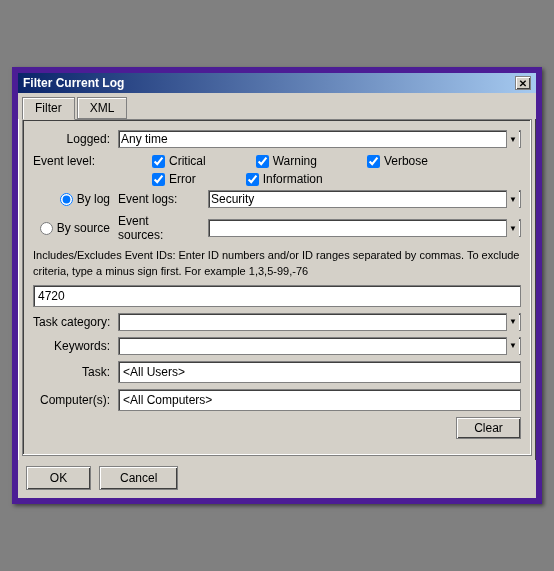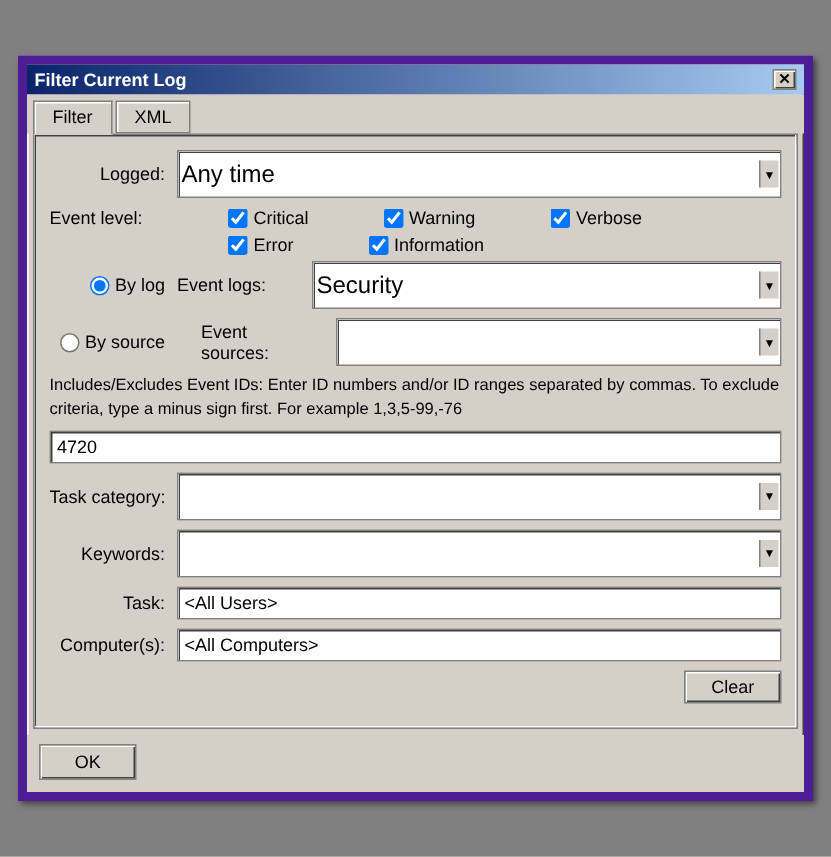--- a/index.html
+++ b/index.html
@@ -80,25 +80,25 @@
       text-align: right;
       padding-right: 8px;
       font-size: 12px;
       white-space: nowrap;
     }
     .form-control-full {
       flex: 1;
     }
     select.win-select {
       width: 100%;
-      height: 32px;
+      height: 18px;
       background: white;
       border: 1px solid #808080;
       box-shadow: inset 1px 1px 0 #404040, inset -1px -1px 0 #fff;
-      font-size: 16px;
+      font-size: 12px;
       padding: 1px 2px;
       appearance: none;
       -webkit-appearance: none;
       background-image: none;
       position: relative;
     }
     .select-wrapper {
       position: relative;
       width: 100%;
     }
@@ -276,21 +276,21 @@
       </div>
     </div>
 
     <div class="form-row">
       <div class="form-label">
         <label style="display:flex;align-items:center;justify-content:flex-end;gap:4px;cursor:pointer;">
           <input type="radio" name="log_type" style="">
           <span>By source</span>
         </label>
       </div>
-      <div style="width:90px;font-size:12px;padding-right:20px;margin-left:16px;">Event sources:</div>
+      <div style="width:90px;font-size:12px;padding-right:20px;">Event sources:</div>
       <div class="form-control-full">
         <div class="select-wrapper">
           <select class="win-select">
             <option value=""></option>
           </select>
         </div>
       </div>
     </div>
 
     <div class="description-text">Includes/Excludes Event IDs: Enter ID numbers and/or ID ranges separated by commas. To exclude criteria, type a minus sign first. For example 1,3,5-99,-76</div>
@@ -336,14 +336,15 @@
     </div>
 
     <div style="display:flex;justify-content:flex-end;margin-top:6px;">
       <button class="clear-btn">Clear</button>
     </div>
 
   </div>
 
   <div class="bottom-buttons">
     <button class="bottom-btn">OK</button>
+    <button class="bottom-btn">Cancel</button>
   </div>
 </div>
 
 </body></html>

